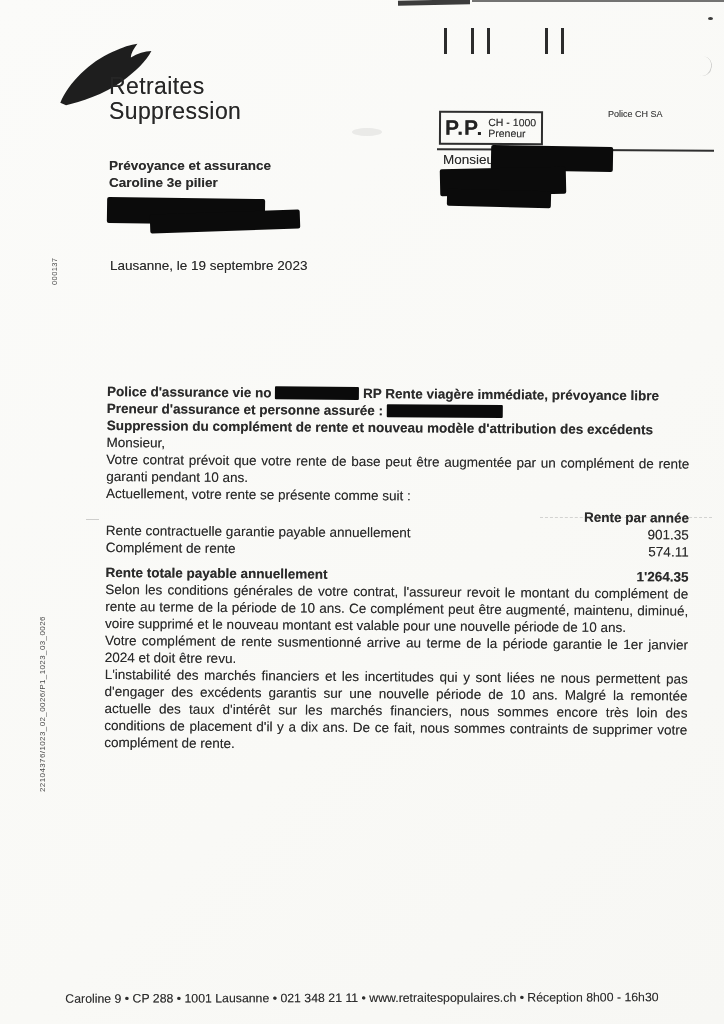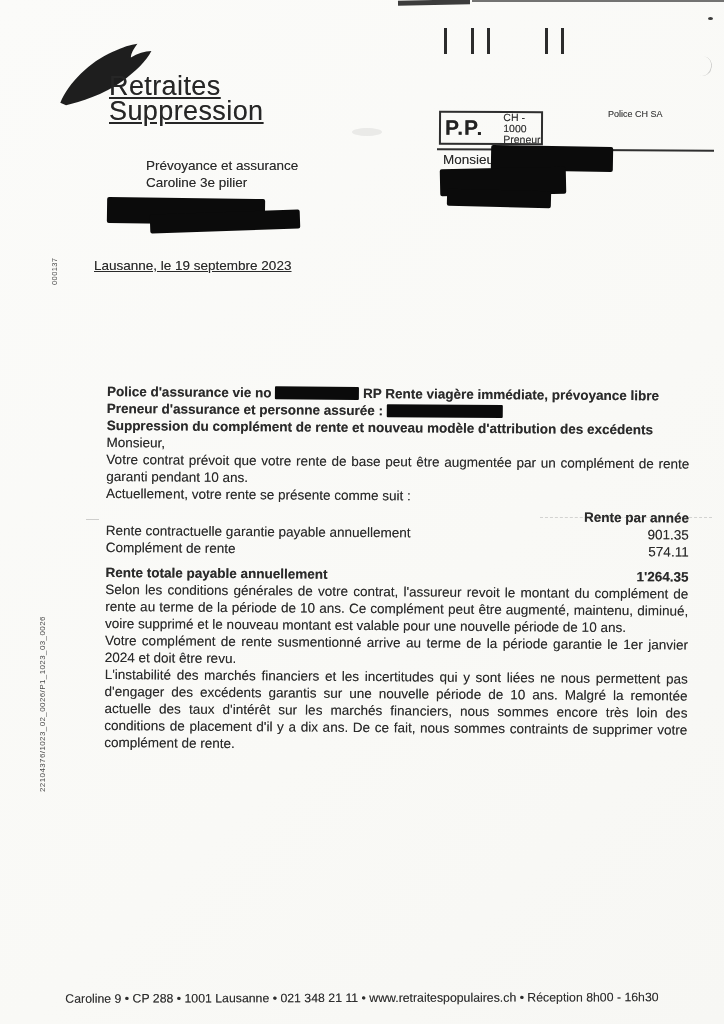--- a/index.html
+++ b/index.html
@@ -4,29 +4,29 @@
 <style>
   html,body{margin:0;padding:0;background:#e8e8e6;}
   .page{
     position:relative;width:724px;height:1024px;margin:0 auto;
     background:linear-gradient(135deg,#fbfbf9 0%,#f9f9f6 60%,#f7f7f4 100%);
     font-family:"Liberation Sans",sans-serif;color:#2a2a2a;overflow:hidden;
   }
   .txt{text-shadow:0 0 0.6px rgba(42,42,42,0.5);}
   .abs{position:absolute;}
   
-  .brand-text{left:109px;top:74px;font-size:27px;line-height:25px;color:#262626;letter-spacing:0.4px;font-weight:500;text-decoration:underline;}
-  .dept{left:109px;top:157px;font-size:13.5px;line-height:17px;font-weight:normal;margin-left:37px;}
+  .brand-text{left:109px;top:74px;font-size:23px;line-height:25px;color:#262626;letter-spacing:0.4px;font-weight:500;}
+  .dept{left:109px;top:157px;font-size:13.5px;line-height:17px;font-weight:bold;}
   
   .redact{position:absolute;background:#0b0b0b;border-radius:2px;}
   .redact-inline{display:inline-block;background:#0b0b0b;height:13px;border-radius:1px;vertical-align:-2px;}
   
   .pp-box{left:439px;top:111px;width:104px;height:34px;border:2px solid #2e2e2e;display:flex;align-items:center;padding:0 4px;box-sizing:border-box;background:transparent;transform:rotate(0.3deg);}
   .pp-mark{font-size:21px;font-weight:bold;letter-spacing:1px;color:#222;}
-  .pp-place{font-size:10.5px;line-height:11px;color:#333;margin-left:20px;}
+  .pp-place{font-size:10.5px;line-height:11px;color:#333;margin-left:5px;}
   .carrier{left:608px;top:109px;font-size:9px;color:#444;}
   .addr-line{left:437px;top:149px;width:277px;height:2px;background:#2f2f2f;transform:rotate(0.35deg);}
   .recipient-title{left:443px;top:152px;font-size:13.5px;}
   
   .tick{position:absolute;top:28px;width:2.5px;height:26px;background:#2c2c2c;}
   
   .vcode{position:absolute;writing-mode:vertical-rl;transform:rotate(180deg);color:#4a4a4a;letter-spacing:0.4px;}
   
   .content{left:107px;top:383px;width:583px;font-size:13.5px;line-height:17px;transform:rotate(0.45deg);transform-origin:0 0;}
   .content p{margin:0;}
@@ -91,21 +91,21 @@
   </div>
 
   <div>
     <div class="redact" style="left:107px;top:198px;width:158px;height:26px;transform:rotate(0.8deg);"></div>
     <div class="redact" style="left:150px;top:212px;width:150px;height:19px;transform:rotate(-2deg);"></div>
   </div>
 
   <div class="vcode" style="left:50px;top:249px;height:36px;font-size:7.5px;">000137</div>
   <div class="vcode" style="left:38px;top:610px;height:182px;font-size:8px;">22104376/1023_02_0026/P1_1023_03_0026</div>
 
-  <div class="abs txt" style="left:94px;top:258px;font-size:13.5px;text-decoration:underline;">Lausanne, le 19 septembre 2023</div>
+  <div class="abs txt" style="left:110px;top:258px;font-size:13.5px;">Lausanne, le 19 septembre 2023</div>
 
   <div class="abs pp-box">
     <span class="pp-mark txt">P.P.</span>
     <span class="pp-place txt">
       <span>CH - 1000</span><br>
       <span>Preneur</span>
     </span>
   </div>
   <div class="abs carrier txt">Police CH SA</div>
   <div class="abs addr-line"></div>

